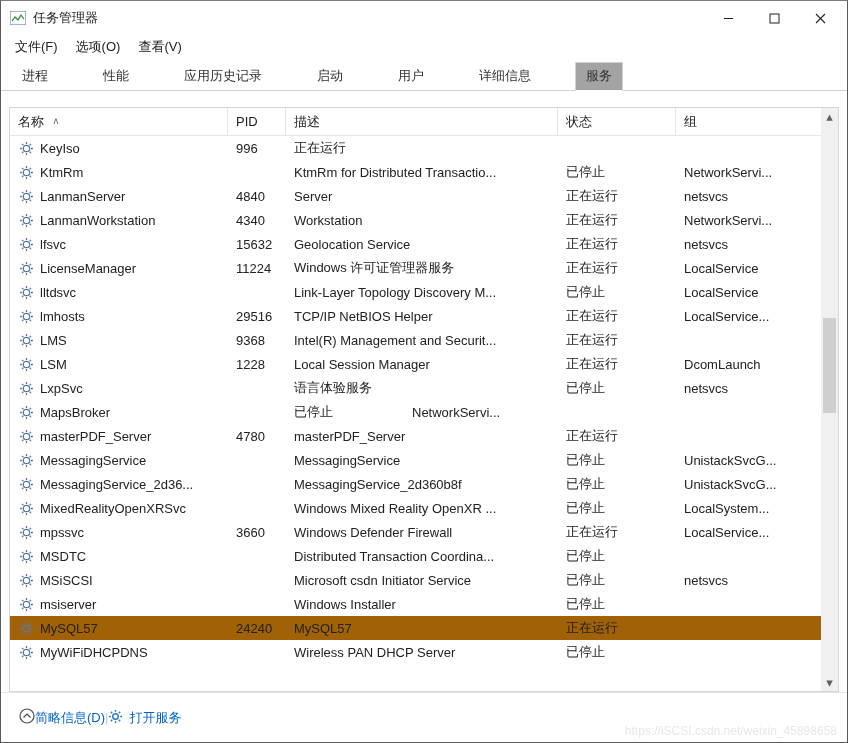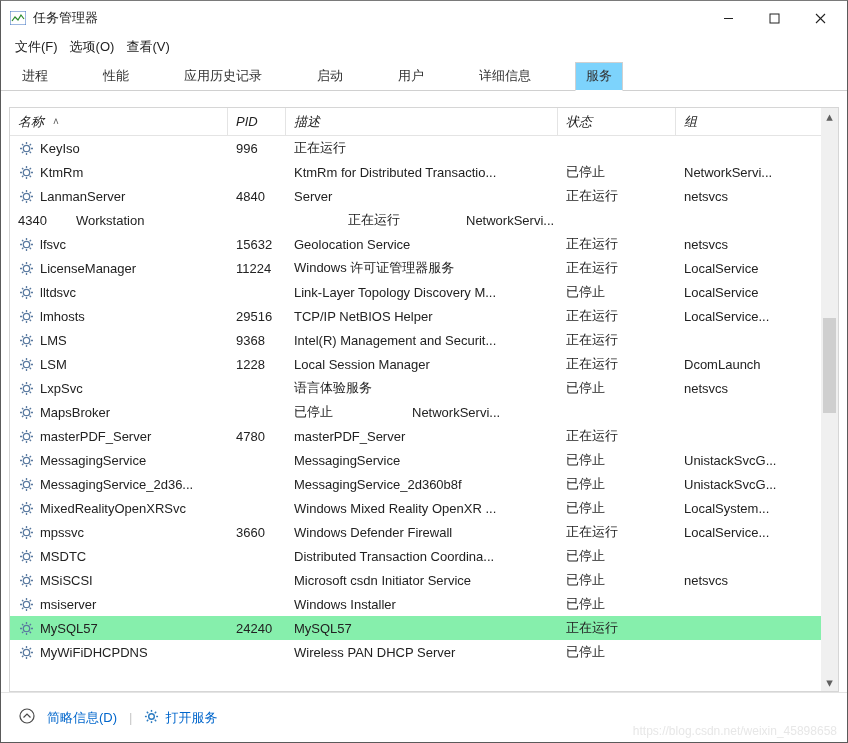--- a/index.html
+++ b/index.html
@@ -6,51 +6,51 @@
   html, body { margin:0; padding:0; }
   body { font-family: "Microsoft YaHei", "Segoe UI", sans-serif; font-size:13px; color:#222; width:848px; height:743px; background:#fff; border:1px solid #5a5a5a; border-top:1px solid #7a7a7a; position:relative; overflow:hidden;}
   .titlebar { height:34px; display:flex; align-items:center; padding:0 4px 0 8px;text-align:center; }
   .title-icon { width:18px; height:16px; display:inline-flex; align-items:center; justify-content:center; margin-right:6px;}
   .title-icon svg { width:16px; height:14px;}
   .title-text { font-size:13px; flex:0 0 auto;}
   .title-spacer { flex:1 1 auto;}
   .win-btn { width:46px; height:30px; display:flex; align-items:center; justify-content:center; color:#222; cursor:default;}
   .win-btn svg { width:11px; height:11px; stroke:#222; fill:none;}
   .win-btn.close svg { width:11px; height:11px;}
-  .menubar { height:24px; padding:0 8px; display:flex; align-items:center; }
+  .menubar { height:24px; padding:0 8px; display:flex; align-items:center; gap:6px;}
   .menu-item { padding:0 6px; height:22px; display:flex; align-items:center; font-size:13px;}
   .tabbar { display:flex; align-items:flex-end; margin-top:6px; padding:0 10px; border-bottom:1px solid #d0d0d0; height:26px;gap:33px;}
   .tab { padding:4px 10px 5px 10px; font-size:13px; color:#333; border:1px solid transparent; border-bottom:none; position:relative;}
-  .tab.active { border-color:#d0d0d0; border-bottom:1px solid #fff; background:#7dd3fc; margin-bottom:-1px; }
+  .tab.active { border-color:#d0d0d0; border-bottom:1px solid #fff; background:#a3a3a3; margin-bottom:-1px; }
   .list-area { position:absolute; top:106px; left:8px; right:8px; bottom:50px; border:1px solid #d6d6d6; overflow:hidden; display:flex;}
   .list-body { flex:1 1 auto; overflow:hidden;}
   .list-scroll { position:absolute; right:0; top:0; bottom:0; width:17px; background:#f0f0f0;}
   .scroll-thumb { position:absolute; left:2px; right:2px; top:210px; height:95px; background:#cfcfcf;}
   .scroll-arrow { position:absolute; left:0; right:0; height:17px; display:flex; align-items:center; justify-content:center; color:#606060;}
   .scroll-arrow.top { top:0;}
   .scroll-arrow.bottom { bottom:0;}
-  .thead { display:flex; height:28px; align-items:center; border-bottom:1px solid #e4e4e4;font-style:italic; }
+  .thead { display:flex; height:28px; align-items:center; border-bottom:1px solid #e4e4e4; }
   .th { padding:0 8px; font-size:13px; color:#222; border-right:1px solid #e4e4e4; height:28px; display:flex; align-items:center; overflow:hidden; white-space:nowrap;}
   .th.name { width:218px;}
   .th.pid { width:58px;}
   .th.desc { width:272px;}
   .th.status { width:118px;}
   .th.group { flex:1 1 auto; border-right:none;}
   .row { display:flex; height:24px; align-items:flex-end; }
-  .row.selected { background:#86efac;}
+  .row.selected { background:#a16207;}
   .cell { padding:0 8px; height:24px; display:flex; align-items:center; overflow:hidden; white-space:nowrap; text-overflow:ellipsis;}
   .cell.name { width:218px;}
   .cell.pid { width:58px;}
   .cell.desc { width:272px;}
   .cell.status { width:118px;}
   .cell.group { flex:1 1 auto;}
   .svc-icon { width:16px; height:16px; margin-right:6px; display:inline-flex; align-items:center; justify-content:center;}
   .svc-icon svg { width:15px; height:15px;}
   .sort-arrow { width:16px; text-align:center; color:#555; font-size:10px; margin-left:4px;}
-  .footer { position:absolute; left:0; right:0; bottom:0; height:50px; border-top:1px solid #e4e4e4; display:flex; align-items:center; padding:0 18px; gap:12px;}
+  .footer { position:absolute; left:0; right:0; bottom:0; height:50px; border-top:1px solid #e4e4e4; display:flex; align-items:center; padding:0 18px; gap:0;}
   .footer-link { display:flex; align-items:center; gap:6px; color:#0066cc; font-size:13px;}
   .footer-sep { color:#c8c8c8;}
   .chev-icon svg { width:16px; height:16px; stroke:#4a4a4a; fill:none;}
   .gear-icon svg { width:15px; height:15px;}
   .watermark { position:absolute; right:10px; bottom:4px; font-size:12px; color:#e7e7e7; pointer-events:none;}
 </style>
 </head>
 <body>
 
 <div class="titlebar">
@@ -174,20 +174,38 @@
               </svg>
             </span>
             <span>LanmanServer</span>
           </div>
           <div class="cell pid">4840</div>
           <div class="cell desc">Server</div>
           <div class="cell status">正在运行</div>
           <div class="cell group">netsvcs</div>
         </div>
         <div class="row">
+          <div class="cell name">
+            <span class="svc-icon">
+              <svg viewBox="0 0 15 15">
+                <circle cx="7.5" cy="7.5" r="3.2" fill="none" stroke="#5a7aa0" stroke-width="1.3"></circle>
+                <g stroke="#5a7aa0" stroke-width="1.3">
+                  <line x1="7.5" y1="1" x2="7.5" y2="3"></line>
+                  <line x1="7.5" y1="12" x2="7.5" y2="14"></line>
+                  <line x1="1" y1="7.5" x2="3" y2="7.5"></line>
+                  <line x1="12" y1="7.5" x2="14" y2="7.5"></line>
+                  <line x1="3" y1="3" x2="4.3" y2="4.3"></line>
+                  <line x1="10.7" y1="10.7" x2="12" y2="12"></line>
+                  <line x1="3" y1="12" x2="4.3" y2="10.7"></line>
+                  <line x1="10.7" y1="4.3" x2="12" y2="3"></line>
+                </g>
+              </svg>
+            </span>
+            <span>LanmanWorkstation</span>
+          </div>
           <div class="cell pid">4340</div>
           <div class="cell desc">Workstation</div>
           <div class="cell status">正在运行</div>
           <div class="cell group">NetworkServi...</div>
         </div>
         <div class="row">
           <div class="cell name">
             <span class="svc-icon">
               <svg viewBox="0 0 15 15">
                 <circle cx="7.5" cy="7.5" r="3.2" fill="none" stroke="#5a7aa0" stroke-width="1.3"></circle>
@@ -646,13 +664,13 @@
             <line x1="3" y1="3" x2="4.5" y2="4.5"></line>
             <line x1="11.5" y1="11.5" x2="13" y2="13"></line>
             <line x1="3" y1="13" x2="4.5" y2="11.5"></line>
             <line x1="11.5" y1="4.5" x2="13" y2="3"></line>
           </g>
         </svg></span>
     <span>打开服务</span>
   </a>
 </div>
 
-<div class="watermark">https://blog.csdn.net/weixin_45898658</div>
+<div class="watermark">https://iSCSI.csdn.net/weixin_45898658</div>
 
 </body></html>

